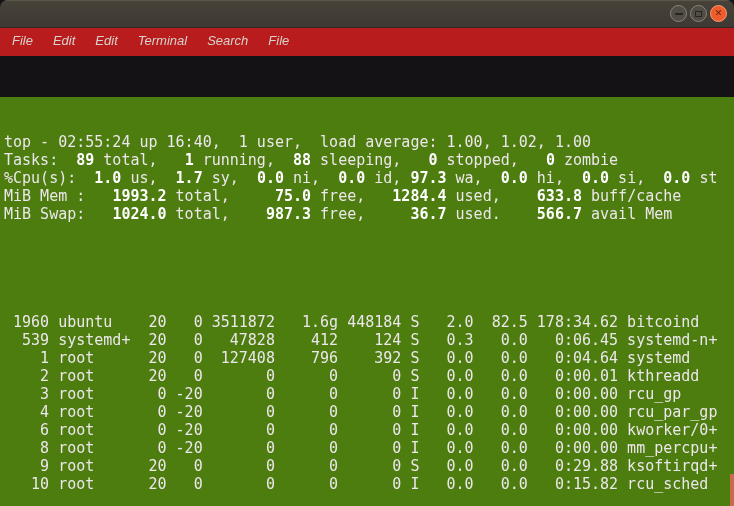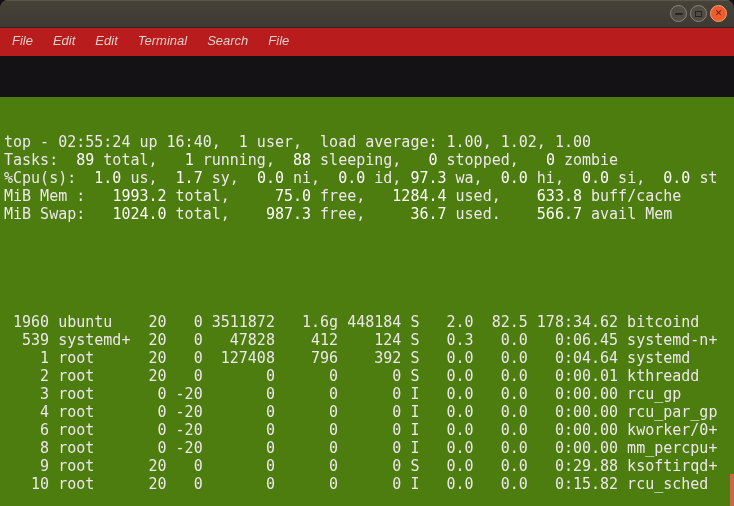--- a/index.html
+++ b/index.html
@@ -35,21 +35,21 @@
   .menu-item{color:#d7d3cd;font-size:13px;padding:5px 10px;cursor:default;}
   
   .terminal{
     position:absolute;top:56px;left:0;right:0;bottom:0;
     background:#4d7c0f;color:#ece7ea;
     font-family:"DejaVu Sans Mono","Liberation Mono",monospace;
     font-size:15px;line-height:18px;white-space:pre;
     padding-left:4px;overflow:hidden;margin-top:41px;
   }
   .tline{height:18px;}
-  .tline b{color:#ffffff;font-weight:normal;}
+  .tline b{color:#ffffff;font-weight:bold;}
   .rev{background:#ffffff;color:#300a24;margin-left:-2px;padding-left:2px;width:724px;}
   .sbthumb{position:absolute;right:0;top:377px;width:4px;height:73px;background:#c96a4c;}
 </style>
 </head>
 <body>
 
 <div class="window">
 
   <div class="titlebar">
     <div class="controls">

